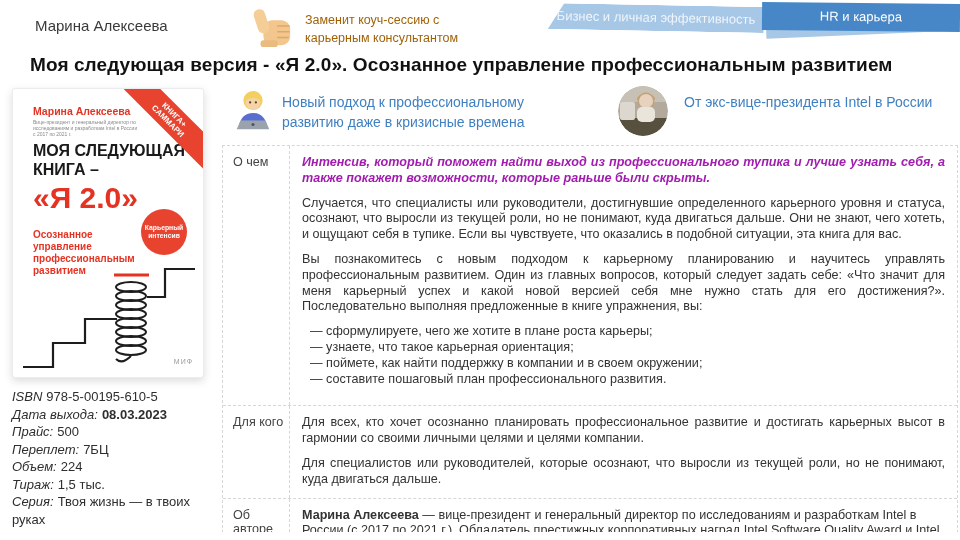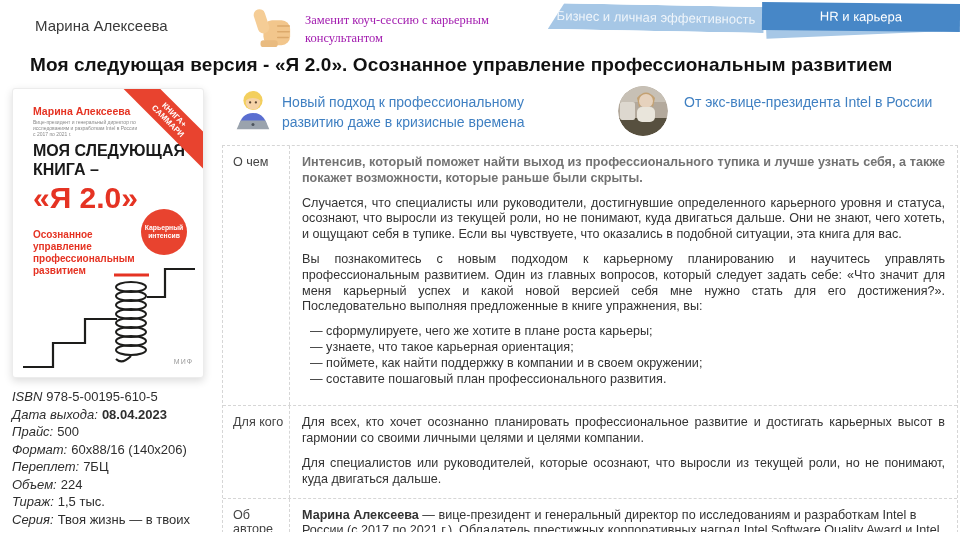--- a/index.html
+++ b/index.html
@@ -3,21 +3,21 @@
 <meta charset="utf-8">
 <style>
   html,body{margin:0;padding:0;background:#fff;}
   .page{position:relative;width:960px;height:532px;overflow:hidden;background:#fff;
         font-family:"Liberation Sans",sans-serif;color:#333;}
 
   
   .author-name{position:absolute;left:35px;top:17px;font-size:15px;color:#3a3a3a;}
   .thumb-wrap{position:absolute;left:248px;top:6px;width:48px;height:42px;}
   .highlight-text{position:absolute;left:305px;top:11px;width:200px;
-                  font-size:12.5px;line-height:18px;color:#a21caf;font-family:Liberation Serif, serif;}
+                  font-size:12.5px;line-height:18px;color:#a16207;}
 
   .tab-under{position:absolute;left:766px;top:15px;width:176px;height:20px;
              background:#a6c7e6;transform:rotate(-2.4deg);z-index:1;}
   .tab-light{position:absolute;left:548px;top:5px;width:216px;height:26px;
              background:#a6c7e6;clip-path:polygon(16px 0,100% 0,100% 100%,0 100%);
              transform:rotate(1.1deg);z-index:2;color:rgba(255,255,255,.82);
              font-size:13px;line-height:26px;text-align:center;}
   .tab-dark{position:absolute;left:762px;top:3px;width:198px;height:28px;
             background:#4787c7;z-index:3;color:#fff;transform:rotate(0.6deg);
             font-size:13px;line-height:28px;text-align:center;}
@@ -62,21 +62,21 @@
 
   
   .info-table{position:absolute;left:222px;top:145px;width:734px;border:1px dashed #d6d6d6;}
   .info-row{display:flex;border-top:1px dashed #d6d6d6;}
   .info-row:first-child{border-top:none;}
   .row-label{width:66px;flex:0 0 66px;padding:9px 4px 9px 10px;font-size:12.6px;color:#444;box-sizing:border-box;}
   .row-content{flex:1;border-left:1px dashed #d6d6d6;padding:9px 12px 10px 12px;
                font-size:12.6px;line-height:15.8px;color:#333;}
   .row-content p{margin:0 0 9px 0;}
   .row-content p:last-child{margin-bottom:0;}
-  .row-content .lead{font-weight:bold;color:#737373;}
+  .row-content .lead{font-weight:bold;color:#a21caf;font-style:italic;}
   .just{text-align:justify;}
   .book-list{list-style:none;margin:8px;padding:0;}
   .book-list li{margin:0;}
 </style>
 </head>
 <body>
 
 <div class="page">
 
   <div class="author-name">Марина Алексеева</div>
@@ -124,23 +124,22 @@
     </div>
     <div class="cover-publisher">МИФ</div>
     <div class="cover-ribbon">
       <div>КНИГА+</div>
       <div>САММАРИ</div>
     </div>
   </div>
 
   <div class="meta">
     <div class="meta-row"><span class="meta-label">ISBN</span><span class="meta-value">978-5-00195-610-5</span></div>
-    <div class="meta-row"><span class="meta-label">Дата выхода:</span><span class="meta-value bold">08.04.2023</span></div>
+    <div class="meta-row"><span class="meta-label">Дата выхода:</span><span class="meta-value bold">08.03.2023</span></div>
     <div class="meta-row"><span class="meta-label">Прайс:</span><span class="meta-value">500</span></div>
-    <div class="meta-row"><span class="meta-label">Формат:</span><span class="meta-value">60х88/16 (140х206)</span></div>
     <div class="meta-row"><span class="meta-label">Переплет:</span><span class="meta-value">7БЦ</span></div>
     <div class="meta-row"><span class="meta-label">Объем:</span><span class="meta-value">224</span></div>
     <div class="meta-row"><span class="meta-label">Тираж:</span><span class="meta-value">1,5 тыс.</span></div>
     <div class="meta-row"><span class="meta-label">Серия:</span><span class="meta-value">Твоя жизнь — в твоих руках</span></div>
   </div>
 
   <div class="feature-avatar1">
     <svg width="46" height="46" viewBox="0 0 48 48">
       <circle cx="24" cy="13" r="10" fill="#f3cf5e"></circle>
       <circle cx="24" cy="15" r="7.5" fill="#f6d3a7"></circle>

